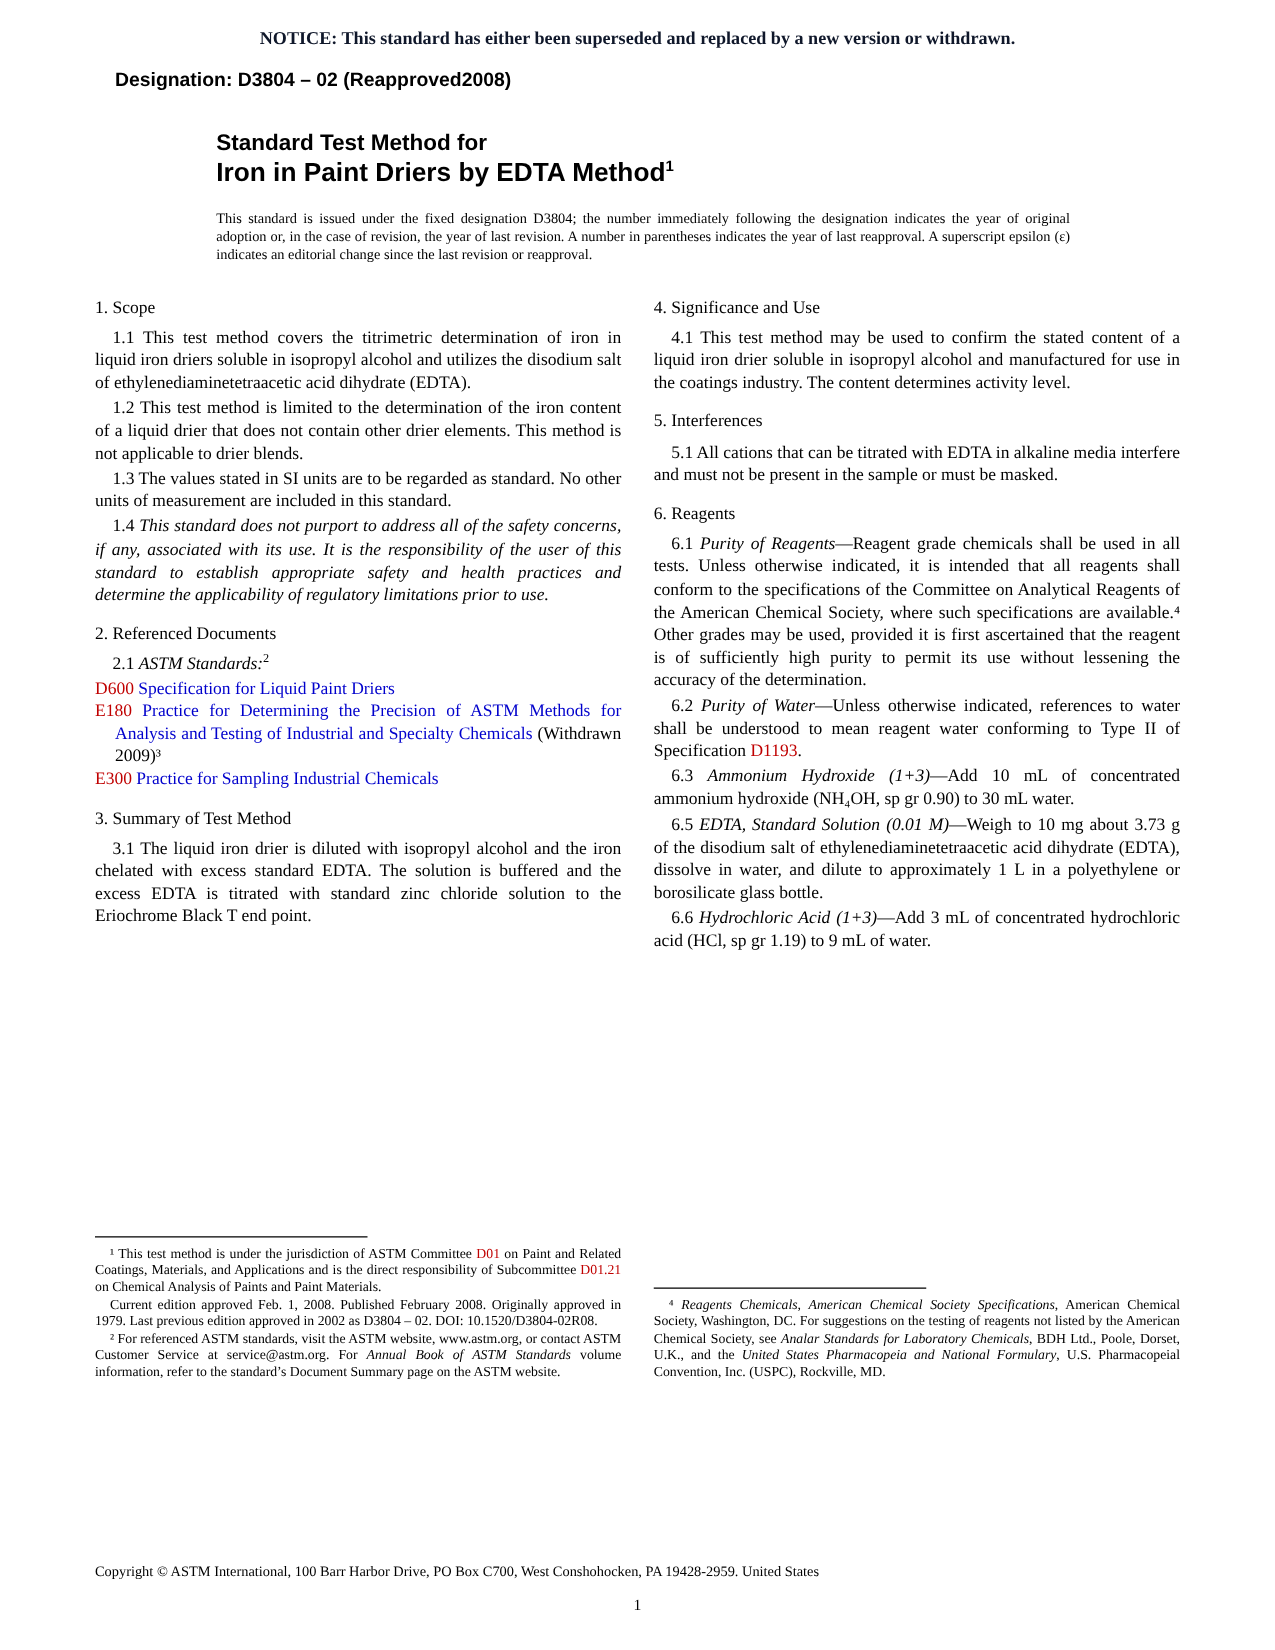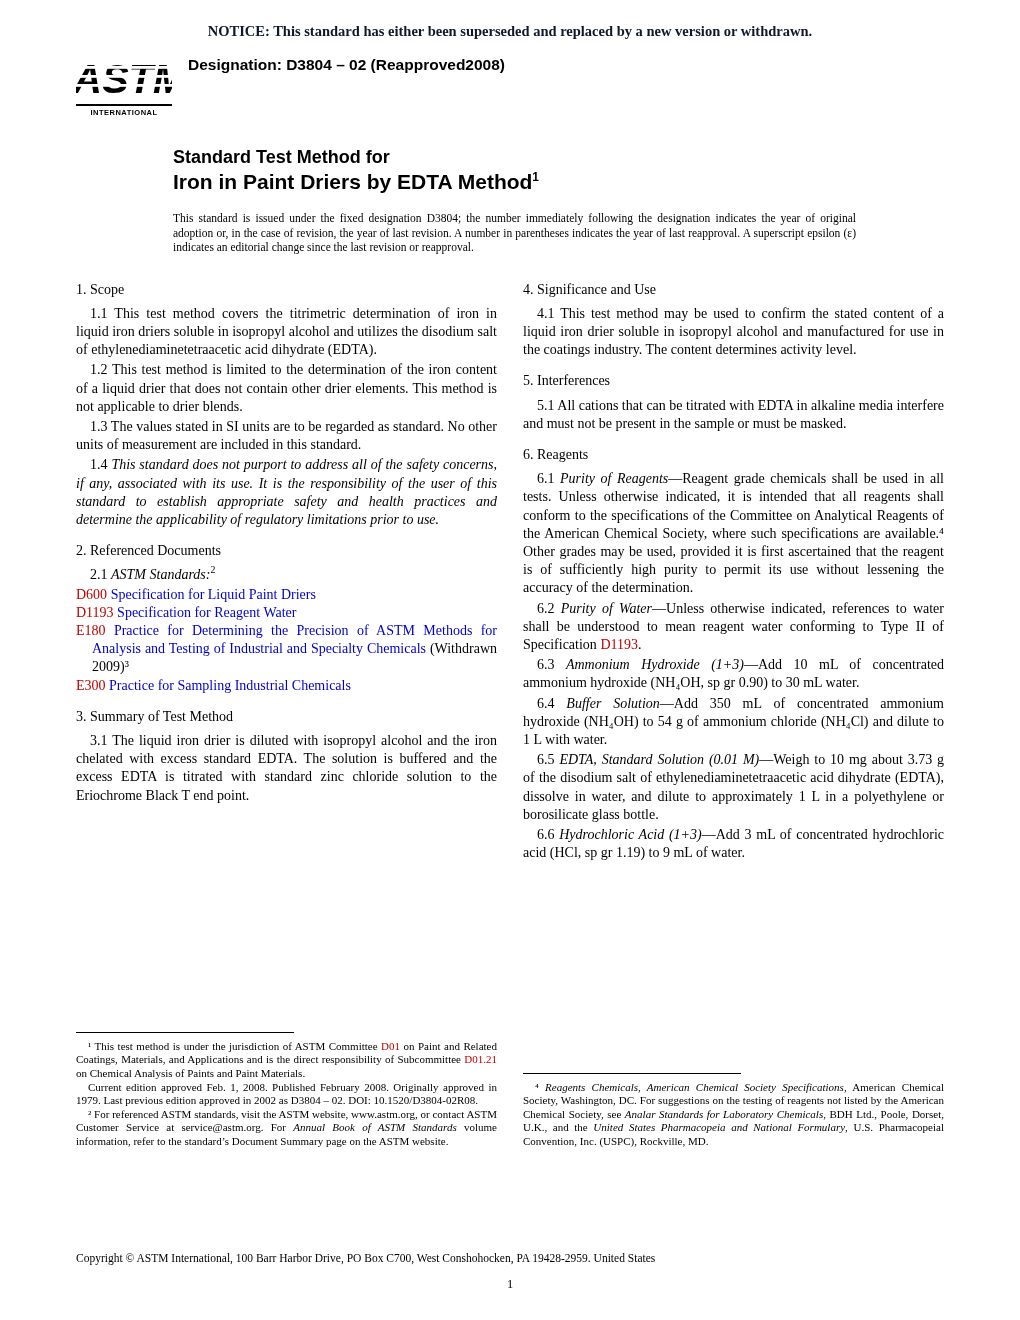--- a/index.html
+++ b/index.html
@@ -73,29 +73,20 @@
 </head>
 <body>
 
 <div class="page">
 
   <div class="notice">
     <div>NOTICE: This standard has either been superseded and replaced by a new version or withdrawn.</div>
   </div>
 
   <div class="masthead">
-    <div class="logo-box">
-      <svg class="logo-svg" viewBox="0 0 96 44">
-        <text class="logo-t" x="-3" y="35">ASTM</text>
-        <rect x="0" y="8" width="96" height="2.8" fill="#ffffff"></rect>
-        <rect x="0" y="17" width="96" height="2.8" fill="#ffffff"></rect>
-        <rect x="0" y="26" width="96" height="2.8" fill="#ffffff"></rect>
-      </svg>
-      <div class="logo-sub">INTERNATIONAL</div>
-    </div>
     <div class="designation">Designation: D3804 – 02 (Reapproved2008)</div>
   </div>
 
   <div class="title-block">
     <div class="title-l1">Standard Test Method for</div>
     <div class="title-l2"><span>Iron in Paint Driers by EDTA Method</span><sup>1</sup></div>
   </div>
 
   <p class="intro">This standard is issued under the fixed designation D3804; the number immediately following the designation indicates the year of original adoption or, in the case of revision, the year of last revision. A number in parentheses indicates the year of last reapproval. A superscript epsilon (ε) indicates an editorial change since the last revision or reapproval.</p>
 
@@ -105,21 +96,20 @@
       <h2 class="sec-h">1. Scope</h2>
       <p class="para"><span>1.1</span> <span>This test method covers the titrimetric determination of iron in liquid iron driers soluble in isopropyl alcohol and utilizes the disodium salt of ethylenediaminetetraacetic acid dihydrate (EDTA).</span></p>
       <p class="para"><span>1.2</span> <span>This test method is limited to the determination of the iron content of a liquid drier that does not contain other drier elements. This method is not applicable to drier blends.</span></p>
       <p class="para"><span>1.3</span> <span>The values stated in SI units are to be regarded as standard. No other units of measurement are included in this standard.</span></p>
       <p class="para"><span>1.4</span> <span class="italic">This standard does not purport to address all of the safety concerns, if any, associated with its use. It is the responsibility of the user of this standard to establish appropriate safety and health practices and determine the applicability of regulatory limitations prior to use.</span></p>
 
       <h2 class="sec-h">2. Referenced Documents</h2>
       <p class="para"><span>2.1</span> <span class="italic">ASTM Standards:</span><sup>2</sup></p>
       <div class="refs">
         <div class="ref"><a class="link-red">D600</a> <a class="link-blue">Specification for Liquid Paint Driers</a><span></span></div>
-        <div class="ref"><a class="link-red">D1193</a> <a class="link-blue">Specification for Reagent Water</a><span></span></div>
         <div class="ref"><a class="link-red">E180</a> <a class="link-blue">Practice for Determining the Precision of ASTM Methods for Analysis and Testing of Industrial and Specialty Chemicals</a><span> (Withdrawn 2009)³</span></div>
         <div class="ref"><a class="link-red">E300</a> <a class="link-blue">Practice for Sampling Industrial Chemicals</a><span></span></div>
       </div>
 
       <h2 class="sec-h">3. Summary of Test Method</h2>
       <p class="para"><span>3.1</span> <span>The liquid iron drier is diluted with isopropyl alcohol and the iron chelated with excess standard EDTA. The solution is buffered and the excess EDTA is titrated with standard zinc chloride solution to the Eriochrome Black T end point.</span></p>
 
       <div class="fn-block">
         <div class="fn-rule"></div>
         <p class="fn"><span>¹ This test method is under the jurisdiction of ASTM Committee </span><a class="link-red">D01</a><span> on Paint and Related Coatings, Materials, and Applications and is the direct responsibility of Subcommittee </span><a class="link-red">D01.21</a><span> on Chemical Analysis of Paints and Paint Materials.</span></p>
@@ -132,21 +122,20 @@
       <h2 class="sec-h">4. Significance and Use</h2>
       <p class="para"><span>4.1</span> <span>This test method may be used to confirm the stated content of a liquid iron drier soluble in isopropyl alcohol and manufactured for use in the coatings industry. The content determines activity level.</span></p>
 
       <h2 class="sec-h">5. Interferences</h2>
       <p class="para"><span>5.1</span> <span>All cations that can be titrated with EDTA in alkaline media interfere and must not be present in the sample or must be masked.</span></p>
 
       <h2 class="sec-h">6. Reagents</h2>
       <p class="para"><span>6.1</span> <span class="italic">Purity of Reagents</span><span>—Reagent grade chemicals shall be used in all tests. Unless otherwise indicated, it is intended that all reagents shall conform to the specifications of the Committee on Analytical Reagents of the American Chemical Society, where such specifications are available.⁴ Other grades may be used, provided it is first ascertained that the reagent is of sufficiently high purity to permit its use without lessening the accuracy of the determination.</span></p>
       <p class="para"><span>6.2</span> <span class="italic">Purity of Water</span><span>—Unless otherwise indicated, references to water shall be understood to mean reagent water conforming to Type II of Specification </span><a class="link-red">D1193</a><span>.</span></p>
       <p class="para"><span>6.3</span> <span class="italic">Ammonium Hydroxide (1+3)</span><span>—Add 10 mL of concentrated ammonium hydroxide (NH₄OH, sp gr 0.90) to 30 mL water.</span></p>
-      <p class="para"><span>6.4</span> <span class="italic">Buffer Solution</span><span>—Add 350 mL of concentrated ammonium hydroxide (NH₄OH) to 54 g of ammonium chloride (NH₄Cl) and dilute to 1 L with water.</span></p>
       <p class="para"><span>6.5</span> <span class="italic">EDTA, Standard Solution (0.01 M)</span><span>—Weigh to 10 mg about 3.73 g of the disodium salt of ethylenediaminetetraacetic acid dihydrate (EDTA), dissolve in water, and dilute to approximately 1 L in a polyethylene or borosilicate glass bottle.</span></p>
       <p class="para"><span>6.6</span> <span class="italic">Hydrochloric Acid (1+3)</span><span>—Add 3 mL of concentrated hydrochloric acid (HCl, sp gr 1.19) to 9 mL of water.</span></p>
 
       <div class="fn-block">
         <div class="fn-rule"></div>
         <p class="fn"><span>⁴ </span><span class="italic">Reagents Chemicals, American Chemical Society Specifications</span><span>, American Chemical Society, Washington, DC. For suggestions on the testing of reagents not listed by the American Chemical Society, see </span><span class="italic">Analar Standards for Laboratory Chemicals</span><span>, BDH Ltd., Poole, Dorset, U.K., and the </span><span class="italic">United States Pharmacopeia and National Formulary</span><span>, U.S. Pharmacopeial Convention, Inc. (USPC), Rockville, MD.</span></p>
       </div>
     </div>
 
   </div>

